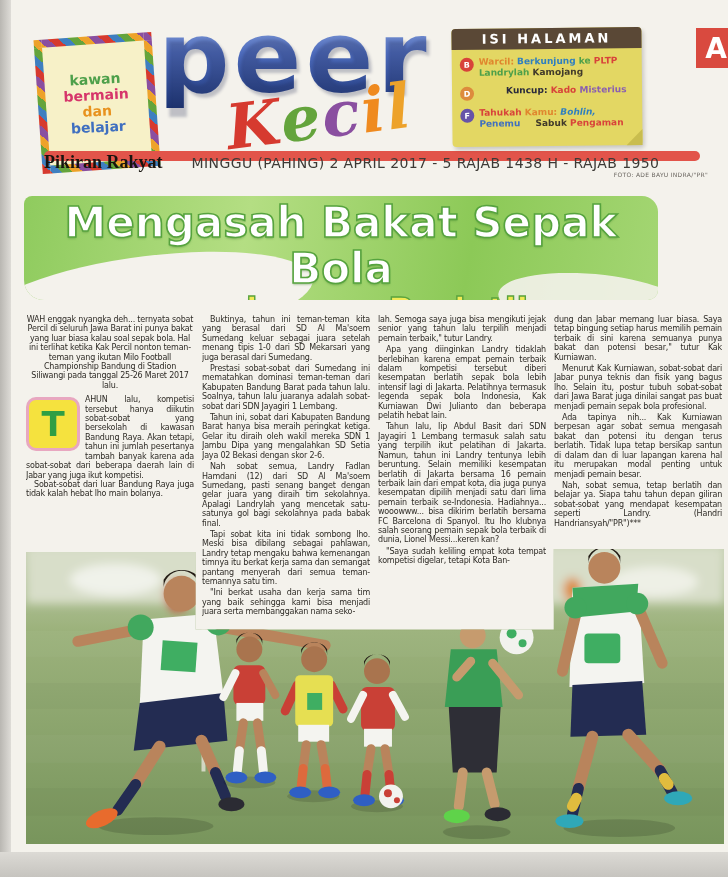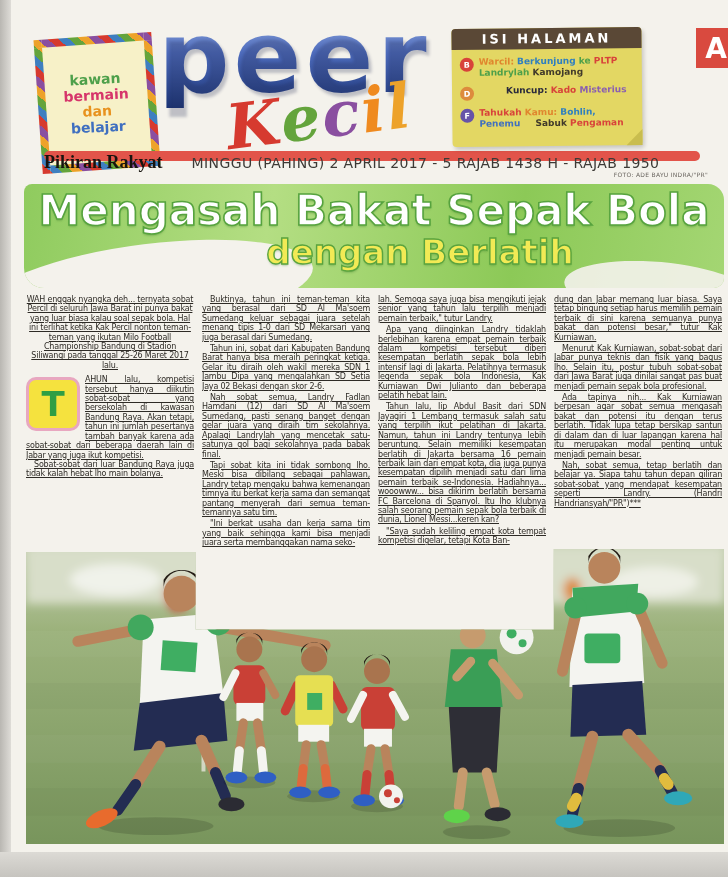--- a/index.html
+++ b/index.html
@@ -37,38 +37,38 @@
   .toc-fold{position:absolute;right:0;bottom:0;width:0;height:0;border-left:16px solid transparent;
     border-bottom:16px solid #c9bd4e;}
 
   
   .dateline{position:absolute;left:34px;top:152px;display:flex;align-items:baseline;}
   .paper-name{font-family:"Liberation Serif","DejaVu Serif",serif;font-weight:bold;font-size:18px;color:#17140f;}
   .edition{font-size:14px;color:#3c3a36;margin-left:29px;letter-spacing:.4px;}
   .photo-credit{position:absolute;right:20px;top:171px;font-size:6px;color:#6a6660;letter-spacing:.3px;}
 
   
-  .banner{position:absolute;left:14px;top:184px;width:700px;height:104px;
+  .banner{position:absolute;left:14px;top:196px;width:634px;height:104px;
     background:linear-gradient(100deg,#8fcb5e 0%,#b4de83 35%,#8cc957 70%,#a4d673 100%);
     border-radius:8px 16px 10px 20px;overflow:hidden;}
   .banner::after{content:"";position:absolute;left:-40px;bottom:-42px;width:330px;height:86px;
     background:#f4f2ec;border-radius:50%;transform:rotate(-7deg);}
   .banner::before{content:"";position:absolute;right:-30px;bottom:-30px;width:190px;height:56px;
     background:#f4f2ec;border-radius:50%;transform:rotate(5deg);opacity:.9;}
   .headline1{position:relative;z-index:2;text-align:center;margin-top:4px;font-size:42px;line-height:46px;
     font-weight:900;color:#fff;-webkit-text-stroke:1.6px #56a33e;
     text-shadow:0 2px 2px rgba(70,130,50,.35);}
   .headline2{position:relative;z-index:2;text-align:center;transform:translateX(46px);font-size:34px;
     line-height:36px;font-weight:900;color:#f2ea55;-webkit-text-stroke:1.4px #5aa43e;
     text-shadow:0 2px 2px rgba(70,130,50,.3);}
 
   
-  .cols{position:absolute;left:16px;top:295px;width:696px;display:grid;z-index:2;
+  .cols{position:absolute;left:16px;top:315px;width:696px;display:grid;z-index:2;
     grid-template-columns:repeat(4,1fr);gap:8px;font-size:8px;line-height:9.4px;
-    letter-spacing:-.2px;color:#2e2b26;text-align:justify;text-decoration:underline;}
+    letter-spacing:-.2px;color:#2e2b26;text-align:justify;}
   .cols p{margin:0 0 2px 0;text-indent:8px;}
   .intro{text-align:center;text-indent:0!important;margin-bottom:5px!important;}
   .cont p:first-child{text-indent:0;}
   .col{overflow:hidden;}
   .c23{height:333px;}
   .c4{height:242px;}
   .dropcap-box{float:left;width:48px;height:48px;margin:2px 5px 2px 0;background:#f5e23e;
     border:3px solid #e8a7c0;border-radius:10px;display:flex;align-items:center;justify-content:center;
     font-size:34px;font-weight:900;color:#2f9e44;}
 
@@ -102,21 +102,21 @@
           <div class="toc-item">
             <span class="toc-bullet" style="background: rgb(216, 67, 58);">B</span>
             <span class="toc-text"><span style="color: rgb(224, 134, 46);">Warcil: </span><span style="color: rgb(46, 127, 192);">Berkunjung </span><span style="color: rgb(78, 160, 74);">ke </span><span style="color: rgb(216, 67, 58);">PLTP </span><span style="color: rgb(78, 160, 74);">Landrylah </span><span style="color: rgb(65, 58, 42);">Kamojang</span></span>
           </div>
           <div class="toc-item">
             <span class="toc-bullet" style="background: rgb(221, 139, 61);">D</span>
             <span class="toc-text"><span style="color: rgb(42, 42, 60); margin-left: 27px;">Kuncup: </span><span style="color: rgb(216, 67, 58);">Kado </span><span style="color: rgb(138, 95, 176);">Misterius</span></span>
           </div>
           <div class="toc-item">
             <span class="toc-bullet" style="background: rgb(103, 83, 168);">F</span>
-            <span class="toc-text"><span style="color: rgb(216, 67, 58);">Tahukah </span><span style="color: rgb(224, 134, 46);">Kamu: </span><span style="color: rgb(46, 127, 192);">Bohlin, </span><span style="color: rgb(63, 111, 192);">Penemu </span><span style="color: rgb(65, 58, 42); margin-left: 12px;">Sabuk </span><span style="color: rgb(216, 67, 58);">Pengaman</span></span>
+            <span class="toc-text"><span style="color: rgb(216, 67, 58);">Tahukah </span><span style="color: rgb(224, 134, 46);">Kamu: </span><span style="color: rgb(46, 127, 192); font-style: italic;">Bohlin, </span><span style="color: rgb(63, 111, 192);">Penemu </span><span style="color: rgb(65, 58, 42); margin-left: 12px;">Sabuk </span><span style="color: rgb(216, 67, 58);">Pengaman</span></span>
           </div>
         </div>
       <div class="toc-fold"></div>
     </div>
 
     <div class="dateline">
       <span class="paper-name">Pikiran Rakyat</span>
       <span class="edition">MINGGU (PAHING)  2 APRIL 2017 - 5 RAJAB 1438 H - RAJAB 1950</span>
     </div>
     <div class="photo-credit">FOTO: ADE BAYU INDRA/"PR"</div>
@@ -130,20 +130,21 @@
       <div class="col c1">
         <p class="intro">WAH enggak nyangka deh... ternyata sobat Percil di seluruh Jawa Barat ini punya bakat yang luar biasa kalau soal sepak bola. Hal ini terlihat ketika Kak Percil nonton teman-teman yang ikutan Milo Football Championship Bandung di Stadion Siliwangi pada tanggal 25-26 Maret 2017 lalu.</p>
         <div>
           <span class="dropcap-box">T</span>
           <span>AHUN lalu, kompetisi tersebut hanya diikutin sobat-sobat yang bersekolah di kawasan Bandung Raya. Akan tetapi, tahun ini jumlah pesertanya tambah banyak karena ada sobat-sobat dari beberapa daerah lain di Jabar yang juga ikut kompetisi.</span>
         </div>
         <p>Sobat-sobat dari luar Bandung Raya juga tidak kalah hebat lho main bolanya.</p>
       </div>
       <div class="col c23">
           <p>Buktinya, tahun ini teman-teman kita yang berasal dari SD Al Ma'soem Sumedang keluar sebagai juara setelah menang tipis 1-0 dari SD Mekarsari yang juga berasal dari Sumedang.</p>
+          <p>Prestasi sobat-sobat dari Sumedang ini mematahkan dominasi teman-teman dari Kabupaten Bandung Barat pada tahun lalu. Soalnya, tahun lalu juaranya adalah sobat-sobat dari SDN Jayagiri 1 Lembang.</p>
           <p>Tahun ini, sobat dari Kabupaten Bandung Barat hanya bisa meraih peringkat ketiga. Gelar itu diraih oleh wakil mereka SDN 1 Jambu Dipa yang mengalahkan SD Setia Jaya 02 Bekasi dengan skor 2-6.</p>
           <p>Nah sobat semua, Landry Fadlan Hamdani (12) dari SD Al Ma'soem Sumedang, pasti senang banget dengan gelar juara yang diraih tim sekolahnya. Apalagi Landrylah yang mencetak satu-satunya gol bagi sekolahnya pada babak final.</p>
           <p>Tapi sobat kita ini tidak sombong lho. Meski bisa dibilang sebagai pahlawan, Landry tetap mengaku bahwa kemenangan timnya itu berkat kerja sama dan semangat pantang menyerah dari semua teman-temannya satu tim.</p>
           <p>"Ini berkat usaha dan kerja sama tim yang baik sehingga kami bisa menjadi juara serta membanggakan nama seko-</p>
         </div>
       <div class="col c23 cont">
           <p>lah. Semoga saya juga bisa mengikuti jejak senior yang tahun lalu terpilih menjadi pemain terbaik," tutur Landry.</p>
           <p>Apa yang diinginkan Landry tidaklah berlebihan karena empat pemain terbaik dalam kompetisi tersebut diberi kesempatan berlatih sepak bola lebih intensif lagi di Jakarta. Pelatihnya termasuk legenda sepak bola Indonesia, Kak Kurniawan Dwi Julianto dan beberapa pelatih hebat lain.</p>
           <p>Tahun lalu, Iip Abdul Basit dari SDN Jayagiri 1 Lembang termasuk salah satu yang terpilih ikut pelatihan di Jakarta. Namun, tahun ini Landry tentunya lebih beruntung. Selain memiliki kesempatan berlatih di Jakarta bersama 16 pemain terbaik lain dari empat kota, dia juga punya kesempatan dipilih menjadi satu dari lima pemain terbaik se-Indonesia. Hadiahnya... wooowww... bisa dikirim berlatih bersama FC Barcelona di Spanyol. Itu lho klubnya salah seorang pemain sepak bola terbaik di dunia, Lionel Messi...keren kan?</p>
           <p>"Saya sudah keliling empat kota tempat kompetisi digelar, tetapi Kota Ban-</p>

